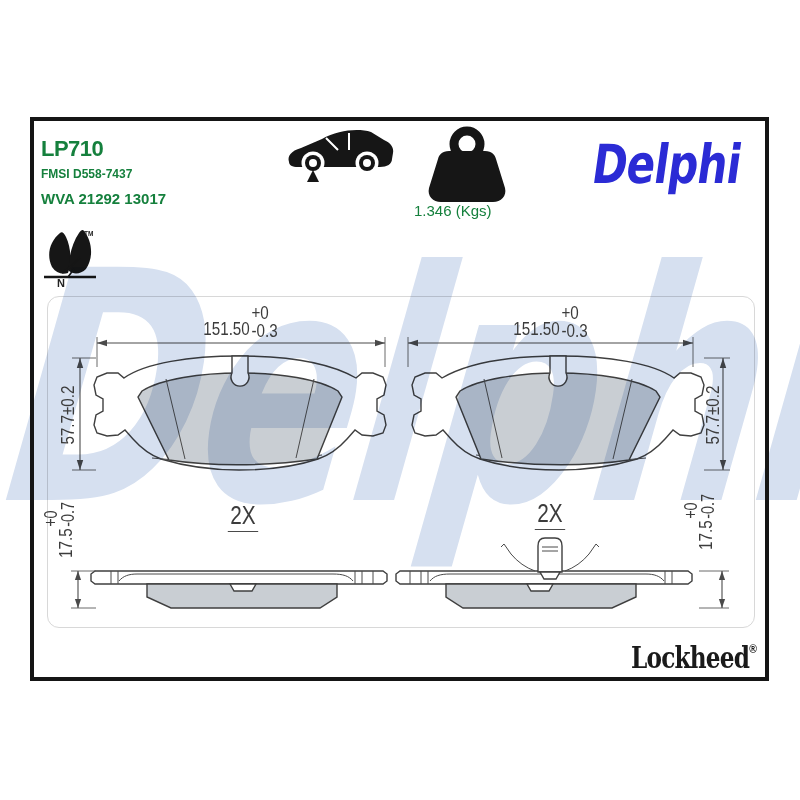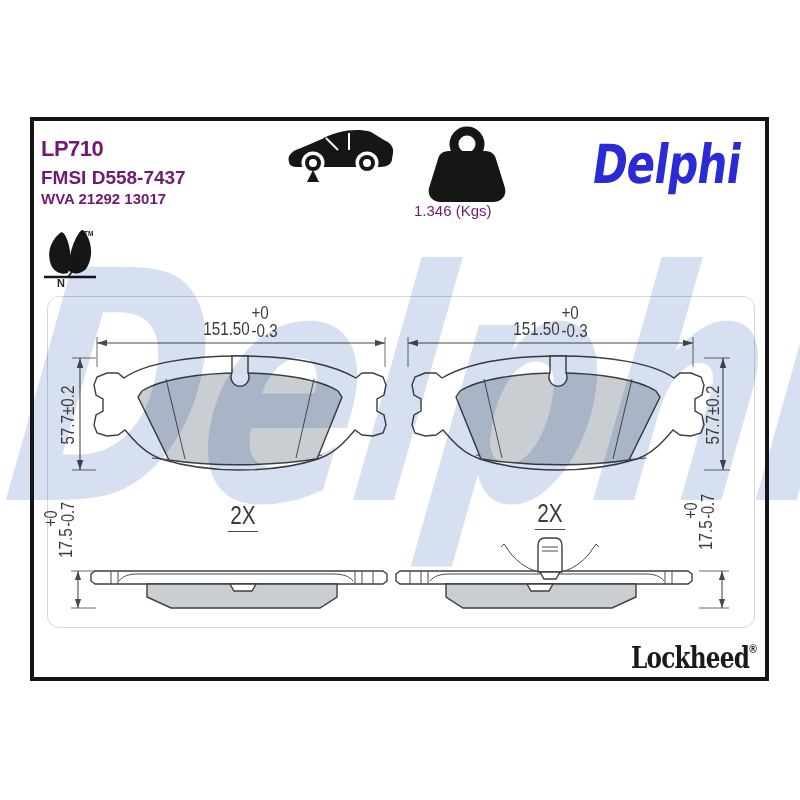--- a/index.html
+++ b/index.html
@@ -10,25 +10,25 @@
   .frame{position:absolute;left:47px;top:296px;width:706px;height:330px;
          border:1.5px solid #d8d8d8;border-radius:12px;z-index:1;background:transparent;}
   .art{position:absolute;left:0;top:0;z-index:2;}
   .watermark{position:absolute;left:-6px;top:229px;z-index:3;pointer-events:none;
              font-family:"DejaVu Sans",sans-serif;font-weight:bold;font-style:italic;
              font-size:320px;line-height:1;letter-spacing:-5px;white-space:nowrap;
              transform:skewX(-8deg) scaleX(0.73);transform-origin:0 100%;
              mix-blend-mode:multiply;}
   .sheetborder{position:absolute;left:30px;top:117px;width:731px;height:556px;
                border:4px solid #151515;z-index:6;pointer-events:none;}
-  .txt{position:absolute;z-index:5;color:#701a75;white-space:nowrap;}
+  .txt{position:absolute;z-index:5;color:#15803d;white-space:nowrap;}
 
   
   .partno{left:41px;top:136px;font-size:22px;font-weight:bold;letter-spacing:-0.5px;}
-  .fmsi{left:41px;top:167px;font-size:19px;font-weight:bold;}
+  .fmsi{left:41px;top:167px;font-size:12px;font-weight:bold;}
   .wva{left:41px;top:190px;font-size:15px;font-weight:bold;}
   .weight{left:414px;top:202px;width:108px;text-align:left;font-size:15px;font-weight:normal;}
   .approval{left:101px;top:264px;font-size:16.5px;font-weight:bold;letter-spacing:0.5px;}
   .leaf-n{left:57px;top:277px;font-size:11px;font-weight:bold;color:#222;}
   .leaf-tm{left:84px;top:230px;font-size:6.5px;font-weight:bold;color:#222;}
   .brandlogo{left:589px;top:138px;font-family:"DejaVu Sans",sans-serif;font-weight:bold;
              font-size:54px;line-height:1;letter-spacing:-1px;
              transform:skewX(-8deg) scaleX(0.78);transform-origin:0 100%;}
   .lockheed{left:631px;top:644px;font-family:"DejaVu Serif",serif;font-weight:bold;
             font-size:29px;line-height:1;letter-spacing:-1px;color:#1a1a1a;

